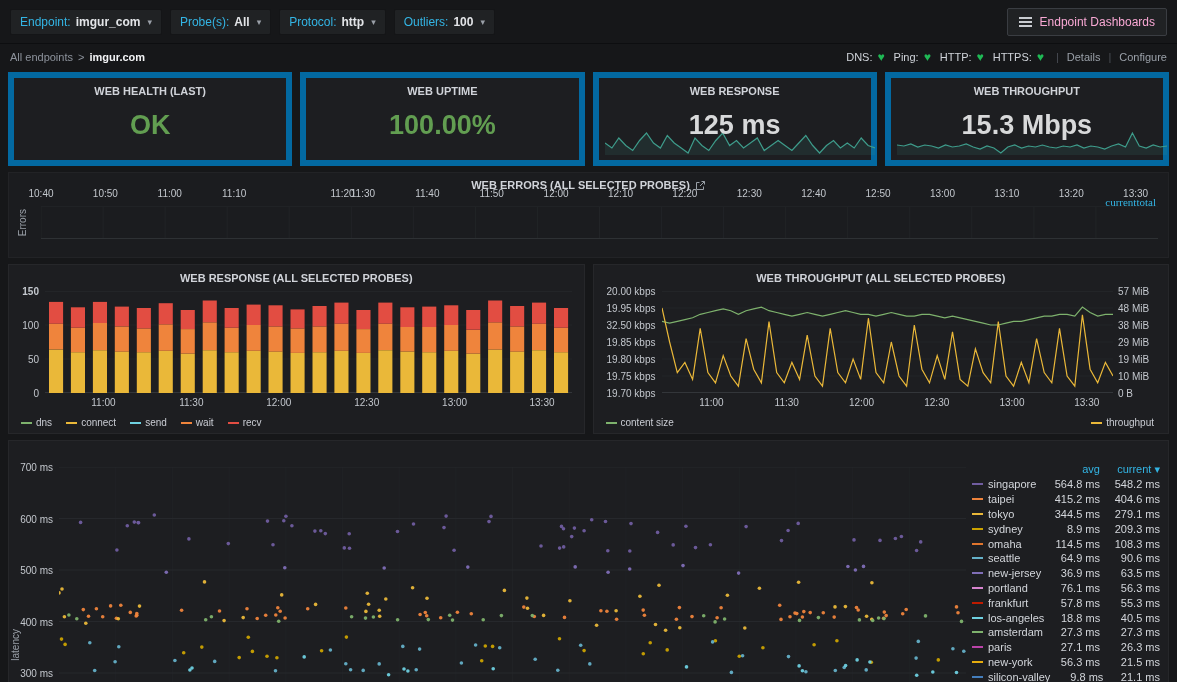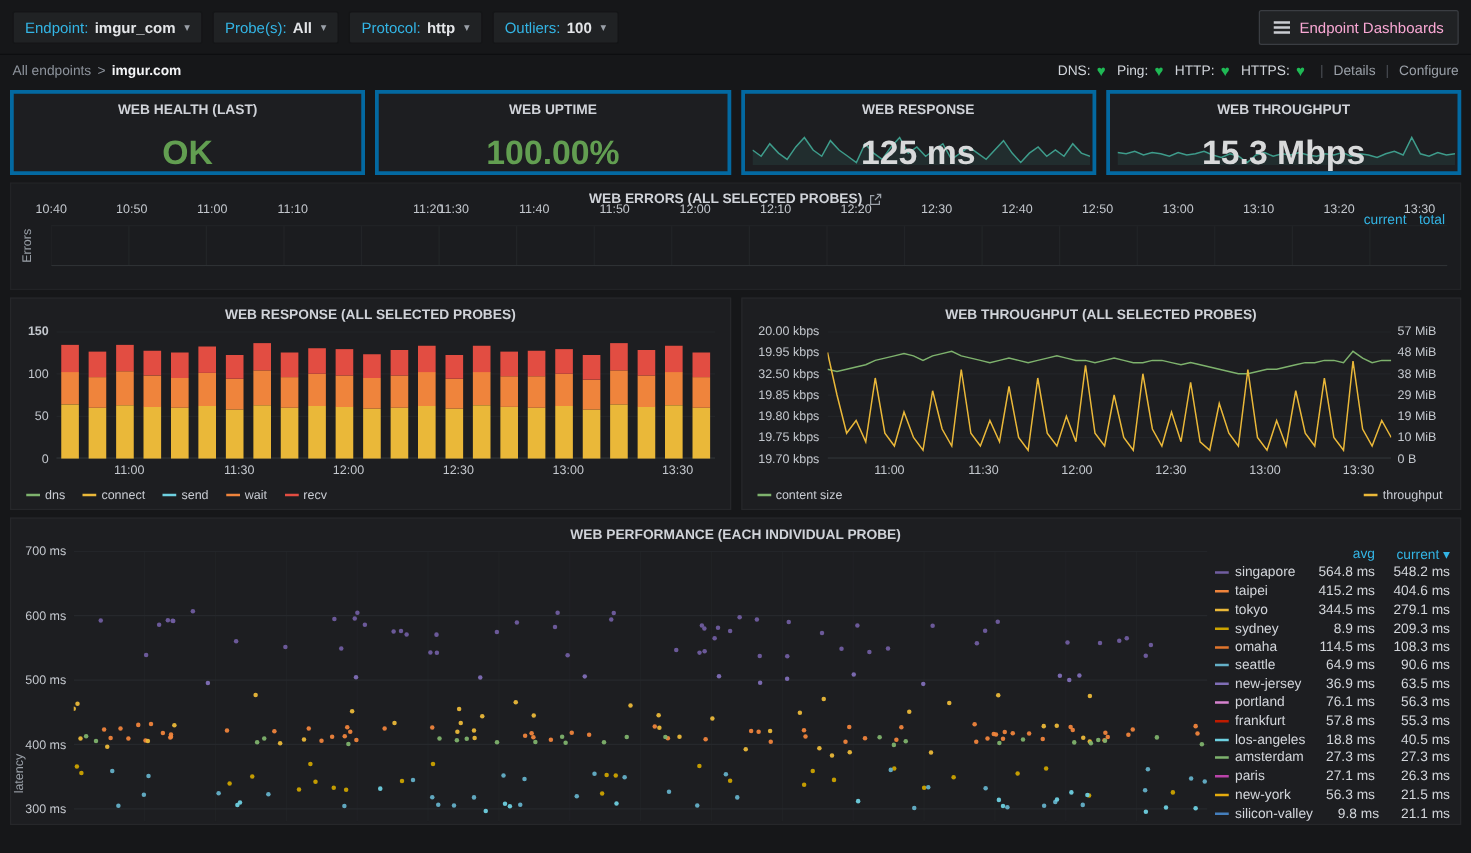--- a/index.html
+++ b/index.html
@@ -19,30 +19,30 @@
   .crumb-root{cursor:pointer;}
   .crumb-sep{margin:0 5px;}
   .crumb-current{color:#f3f4f6;font-weight:bold;}
   .crumb-right{margin-left:auto;display:flex;align-items:center;gap:5px;}
   .check-label{color:#d0d4da;}
   .heart{color:#1fb955;font-size:12px;margin-right:4px;}
   .pipe{color:#4a4e55;margin:0 3px;}
   .cfg-link{color:#9aa0a8;cursor:pointer;}
   
   .stats-row{display:grid;grid-template-columns:repeat(4,1fr);gap:8px;margin:2px 8px 0;}
-  .stat-panel{position:relative;height:68px;background:#1d1e21;border:3px solid #0369a1;box-sizing:border-box;}
+  .stat-panel{position:relative;height:94px;background:#1d1e21;border:6px solid #0369a1;box-sizing:border-box;}
   .panel-title{text-align:center;font-size:11px;font-weight:bold;color:#d0d3d9;padding-top:7px;cursor:pointer;}
   .stat-value{position:absolute;left:0;right:0;top:32px;text-align:center;font-size:27px;font-weight:bold;}
   .stat-value.green{color:#629e51;}
   .stat-value.white{color:#d8d9da;}
   .spark{position:absolute;left:6px;right:6px;bottom:5px;height:27px;}
   
   .errors-panel{position:relative;margin:6px 8px 0;height:86px;background:#1b1c1f;border:1px solid #222326;box-sizing:border-box;}
   .errors-title-row{display:flex;justify-content:center;align-items:center;gap:5px;padding-top:6px;}
-  .errors-legend{position:absolute;right:12px;top:23px;font-size:11px;color:#33b5e5;display:flex;gap:10px;}
+  .errors-legend{position:absolute;right:12px;top:23px;font-size:11px;color:#33b5e5;display:flex;font-family:Liberation Serif, serif;}
   .errors-legend span{cursor:pointer;}
   .errors-chart{position:absolute;left:32px;right:10px;top:33px;bottom:18px;}
   .errors-xlabels{position:absolute;left:32px;right:10px;bottom:3px;height:13px;}
   .vlabel{writing-mode:vertical-rl;transform:rotate(180deg);font-size:10px;color:#9aa0a8;}
   .errors-ylabel{position:absolute;left:8px;top:33px;bottom:18px;display:flex;align-items:center;}
   
   .xlabels{position:relative;}
   .xlabels span{position:absolute;transform:translateX(-50%);font-size:10px;color:#c3c7cd;white-space:nowrap;}
   .ylabels span{position:absolute;right:0;font-size:10px;color:#c3c7cd;white-space:nowrap;}
   .ylabels.leftcol span{right:0;text-align:right;}
@@ -373,21 +373,20 @@
         <span style="left: 94.4%;">13:30</span>
       </div>
     <div class="legend-row spread" id="tp-legend">
         <span class="lg-item"><i style="background:#7EB26D"></i>content size</span>
         <span class="lg-item"><i style="background:#EAB839"></i>throughput</span>
       </div>
   </div>
 </div>
 
 <div class="perf-panel">
-  <div class="panel-title">WEB PERFORMANCE (EACH INDIVIDUAL PROBE)</div>
   <div class="perf-ylabel">
       <span class="vlabel">latency</span>
     </div>
   <div class="ylabels leftcol" id="perf-ylabels">
       <span style="top: -5px;">700 ms</span>
       <span style="top: 46.5px;">600 ms</span>
       <span style="top: 98px;">500 ms</span>
       <span style="top: 149.5px;">400 ms</span>
       <span style="top: 201px;">300 ms</span>
     </div>

